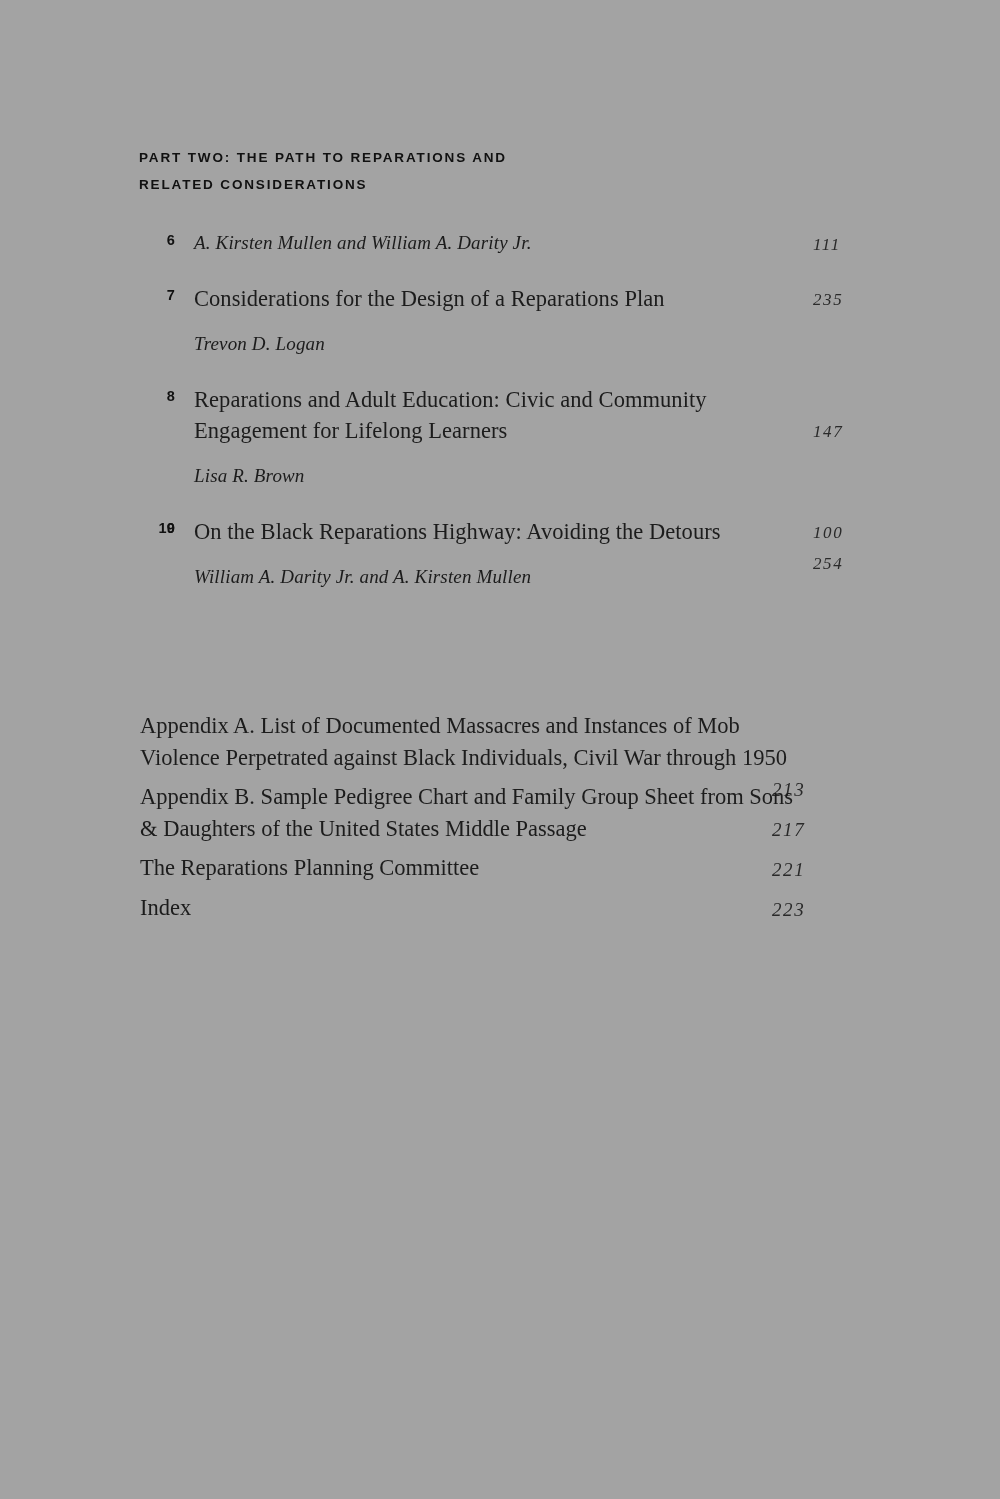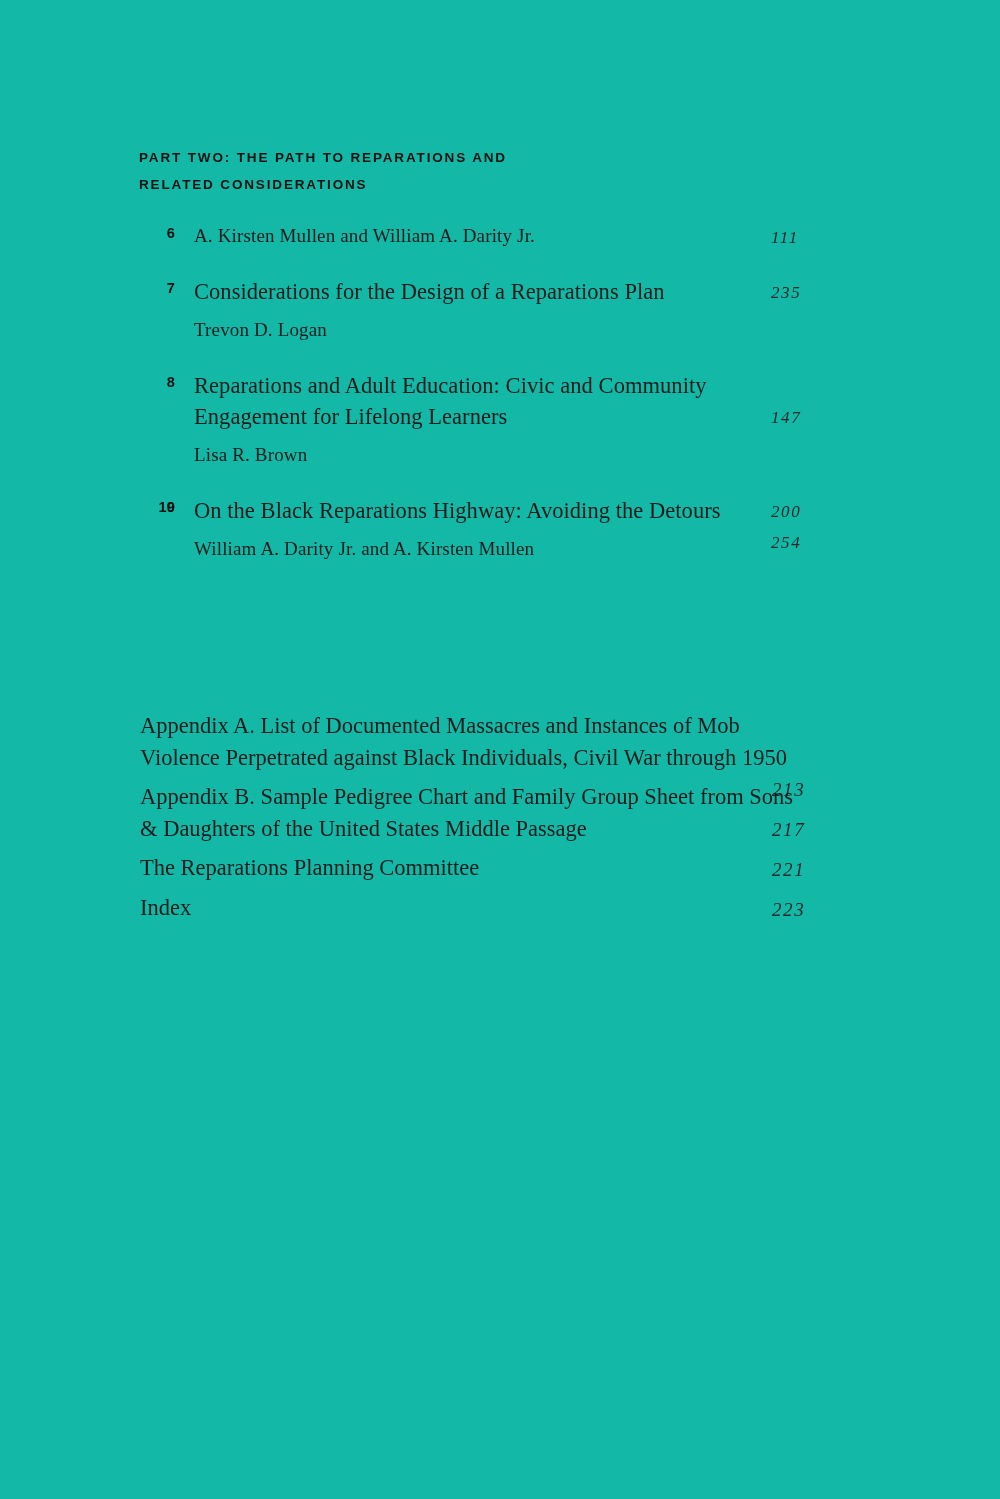--- a/index.html
+++ b/index.html
@@ -15,21 +15,21 @@
     color: #1a1a1a;
     -webkit-font-smoothing: antialiased;
   }
 
   .page {
     position: absolute;
     left: 0;
     top: 0;
     width: 1000px;
     height: 1499px;
-    background: #14b8a6;
+    background: #a3a3a3;
     overflow: hidden;
   }
 
   
   .part-heading {
     position: absolute;
     left: 139px;
     top: 144px;
     width: 640px;
     font-family: "Liberation Sans", "DejaVu Sans", sans-serif;
@@ -74,29 +74,30 @@
   }
   .chap-title {
     font-family: "Liberation Serif", "DejaVu Serif", serif;
     font-size: 22.5px;
     line-height: 31px;
     color: #1c1c1c;
     letter-spacing: 0.05px;
   }
   .chap-author {
     font-family: "Liberation Serif", "DejaVu Serif", serif;
+    font-style: italic;
     font-size: 19px;
     line-height: 30px;
     color: #1c1c1c;
     letter-spacing: 0.15px;
-    margin-top: 8px;
+    margin-top: 15px;
   }
   .chap-page {
     position: absolute;
-    left: 771px;
+    left: 813px;
     font-family: "Liberation Serif", "DejaVu Serif", serif;
     font-style: italic;
     font-size: 17px;
     letter-spacing: 1.6px;
     color: #2a2a2a;
   }
   
   .pg-line1 { top: 7px; }
   .pg-line2 { top: 38px; }
 
@@ -183,21 +184,21 @@
       </div>
     </div>
 
     <div class="chapter">
       <div class="chapter-row">
         <div class="chap-num">10</div>
         <div class="chap-body">
           <div class="chap-title">On the Black Reparations Highway: Avoiding the Detours</div>
           <div class="chap-author">William A. Darity Jr. and A. Kirsten Mullen</div>
         </div>
-        <div class="chap-page pg-line1">200</div>
+        <div class="chap-page pg-line1">100</div>
       </div>
     </div>
 
   </div>
 
   <div class="backmatter">
 
     <div class="bm-entry">
       <div class="bm-text">Appendix A. List of Documented Massacres and Instances of Mob Violence Perpetrated against Black Individuals, Civil War through 1950</div>
       <div class="bm-page bm-pg-l3">213</div>

